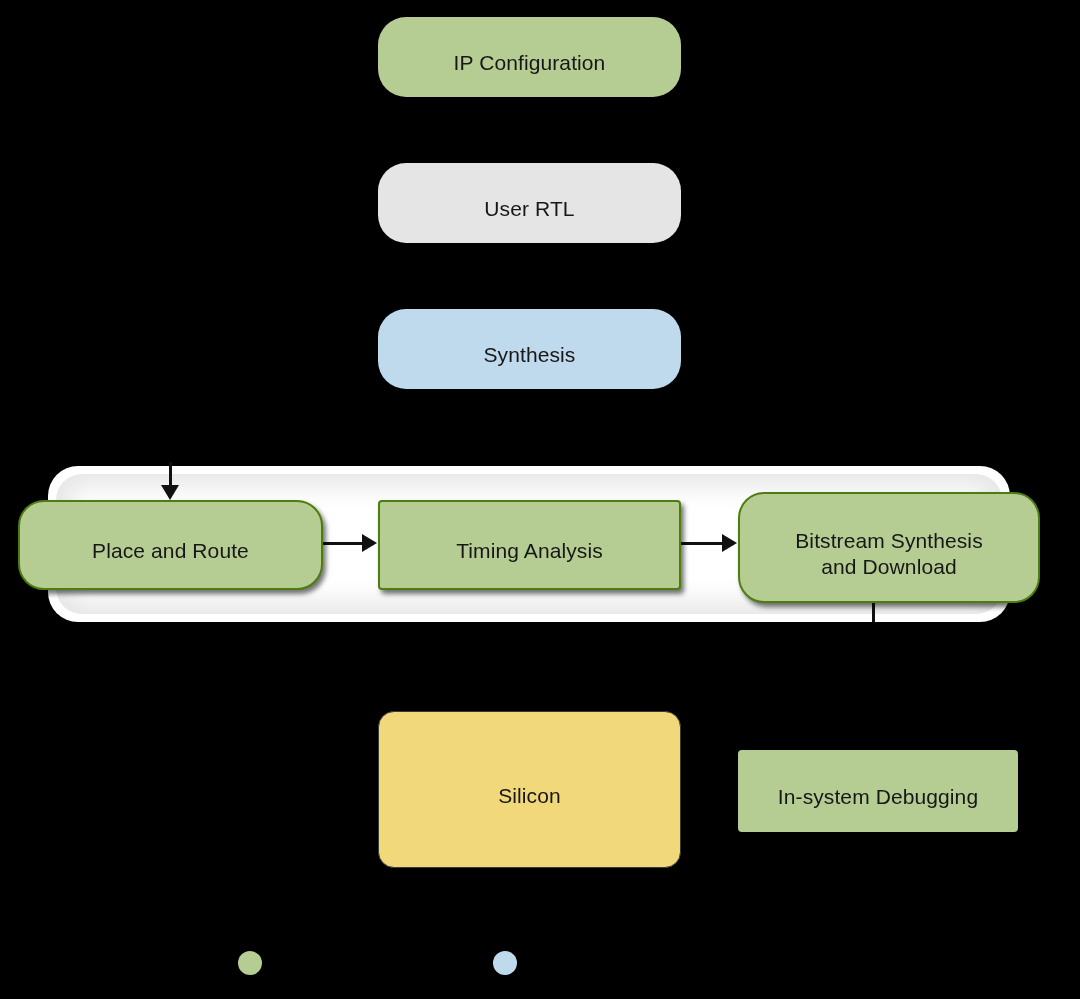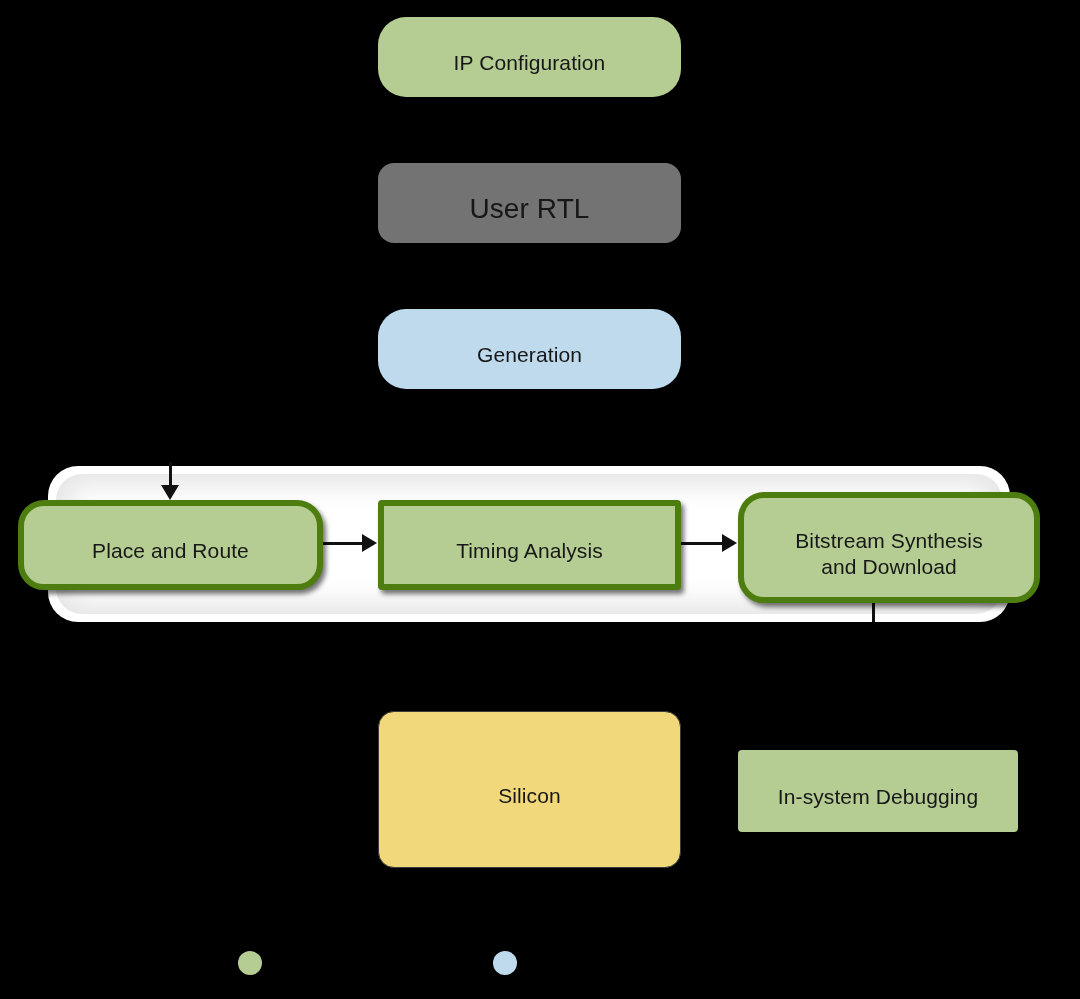--- a/index.html
+++ b/index.html
@@ -32,21 +32,21 @@
   .node-label {
     display: block;
     width: 100%;
     padding: 0 12px;
     box-sizing: border-box;
     white-space: pre-line;
     margin-top: 12px;
   }
 
   
-  .bordered    { border: 6px solid #4d7c0f; }
+  .bordered    { border: 2px solid #4d7c0f; }
   .thinborder  { border: 1px solid #3a3a3a; }
 
   
   .shadowed { box-shadow: 3px 4px 5px rgba(0,0,0,0.55); }
 
   
   #pnr-group {
     position: absolute;
     box-sizing: border-box;
     background: #ffffff;
@@ -112,26 +112,26 @@
 
   <div class="conn conn-h" id="c-ta-bit" style="left: 681px; top: 542px; width: 44px;"></div>
   <div class="arrowhead arrow-right" id="a-ta-bit" style="left: 722px; top: 534px;"></div>
 
   <div class="conn conn-v" id="c-bit-down" style="left: 872px; top: 603px; height: 19px;"></div>
 
   <div class="node shadowed" id="node-ip-configuration" style="left: 378px; top: 17px; width: 303px; height: 80px; background: rgb(181, 205, 146); border-radius: 28px; font-size: 21px;">
     <span class="node-label">IP Configuration</span>
   </div>
 
-  <div class="node shadowed" id="node-user-rtl" style="left: 378px; top: 163px; width: 303px; height: 80px; background: #737373; border-radius: 16px; font-size: 28px;">
+  <div class="node shadowed" id="node-user-rtl" style="left: 378px; top: 163px; width: 303px; height: 80px; background: #e5e5e5; border-radius: 28px; font-size: 21px;">
     <span class="node-label">User RTL</span>
   </div>
 
   <div class="node shadowed" id="node-synthesis" style="left: 378px; top: 309px; width: 303px; height: 80px; background: rgb(191, 217, 237); border-radius: 28px; font-size: 21px;">
-    <span class="node-label">Generation</span>
+    <span class="node-label">Synthesis</span>
   </div>
 
   <div class="node bordered shadowed" id="node-place-and-route" style="left: 18px; top: 500px; width: 305px; height: 90px; background: rgb(181, 205, 146); border-radius: 26px; font-size: 21px;">
     <span class="node-label">Place and Route</span>
   </div>
 
   <div class="node bordered shadowed" id="node-timing-analysis" style="left: 378px; top: 500px; width: 303px; height: 90px; background: rgb(181, 205, 146); border-radius: 4px; font-size: 21px;">
     <span class="node-label">Timing Analysis</span>
   </div>
 

